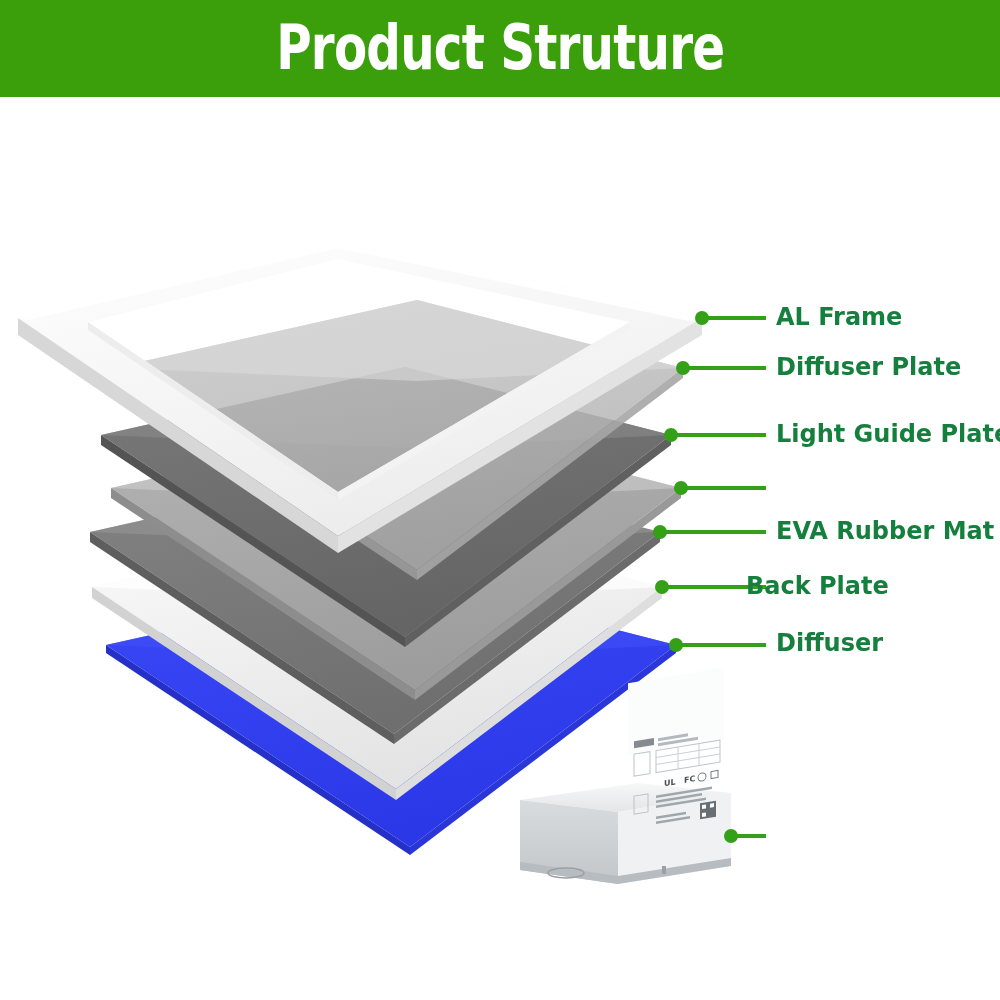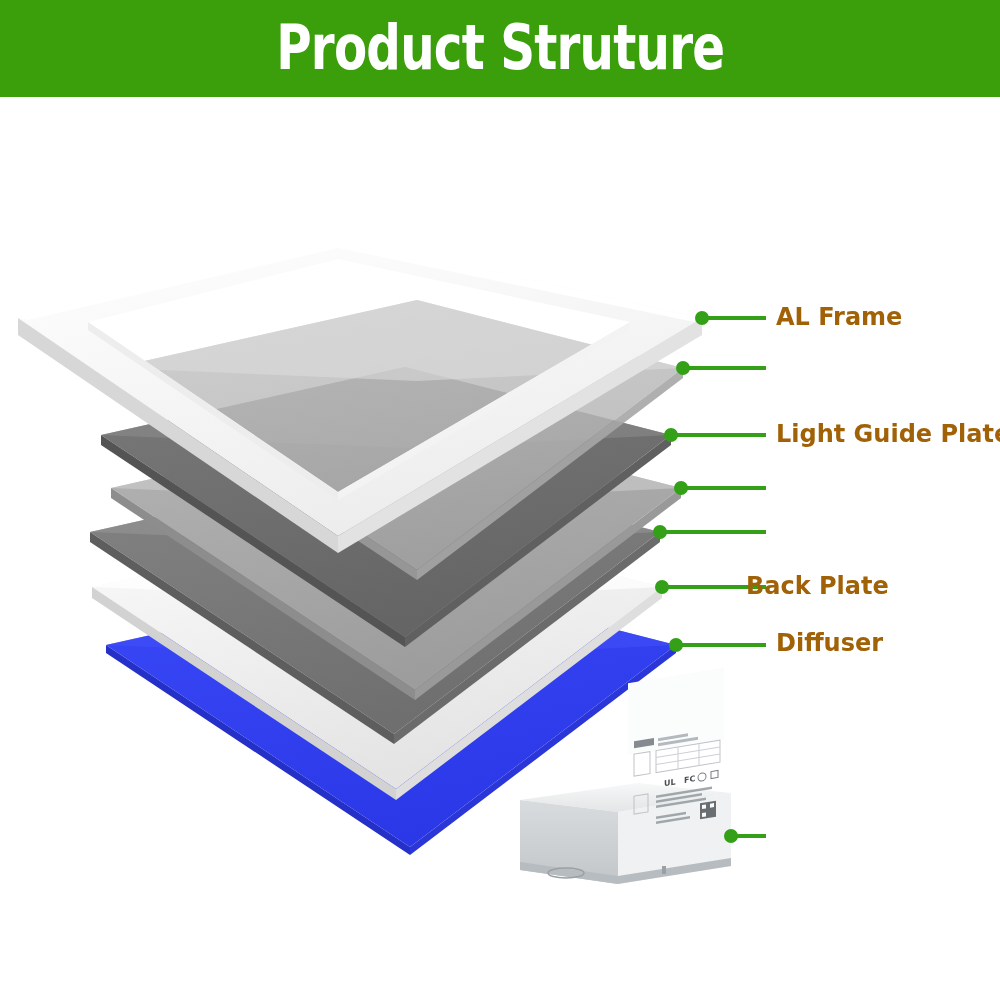--- a/index.html
+++ b/index.html
@@ -29,21 +29,21 @@
     line-height:1;
     margin-top:-2px;
   }
 
   
   .art{position:absolute;left:0;top:0;width:1000px;height:1000px;}
 
   
   .label{
     position:absolute;
-    color:#a16207;
+    color:#15803d;
     font-family:"DejaVu Sans","Liberation Sans",sans-serif;
     font-weight:bold;
     font-size:24px;
     white-space:nowrap;
     line-height:1;
   }
   .lbl-al{left:776px;top:305px;}
   .lbl-diff{left:776px;top:355px;}
   .lbl-lgp{left:776px;top:422px;}
   .lbl-refl{left:776px;top:476px;}
@@ -234,17 +234,19 @@
           <circle cx="676" cy="645" r="7" stroke="none"></circle>
       </g>
       <g>
         <line x1="731" y1="836" x2="766" y2="836"></line>
           <circle cx="731" cy="836" r="7" stroke="none"></circle>
       </g>
     </g>
   </svg>
 
   <div class="label lbl-al">AL Frame</div>
+  <div class="label lbl-diff">Diffuser Plate</div>
   <div class="label lbl-lgp">Light Guide Plate</div>
+  <div class="label lbl-eva">EVA Rubber Mat</div>
   <div class="label lbl-back">Back Plate</div>
   <div class="label lbl-ext">Diffuser</div>
 
 </div>
 
 </body></html>

